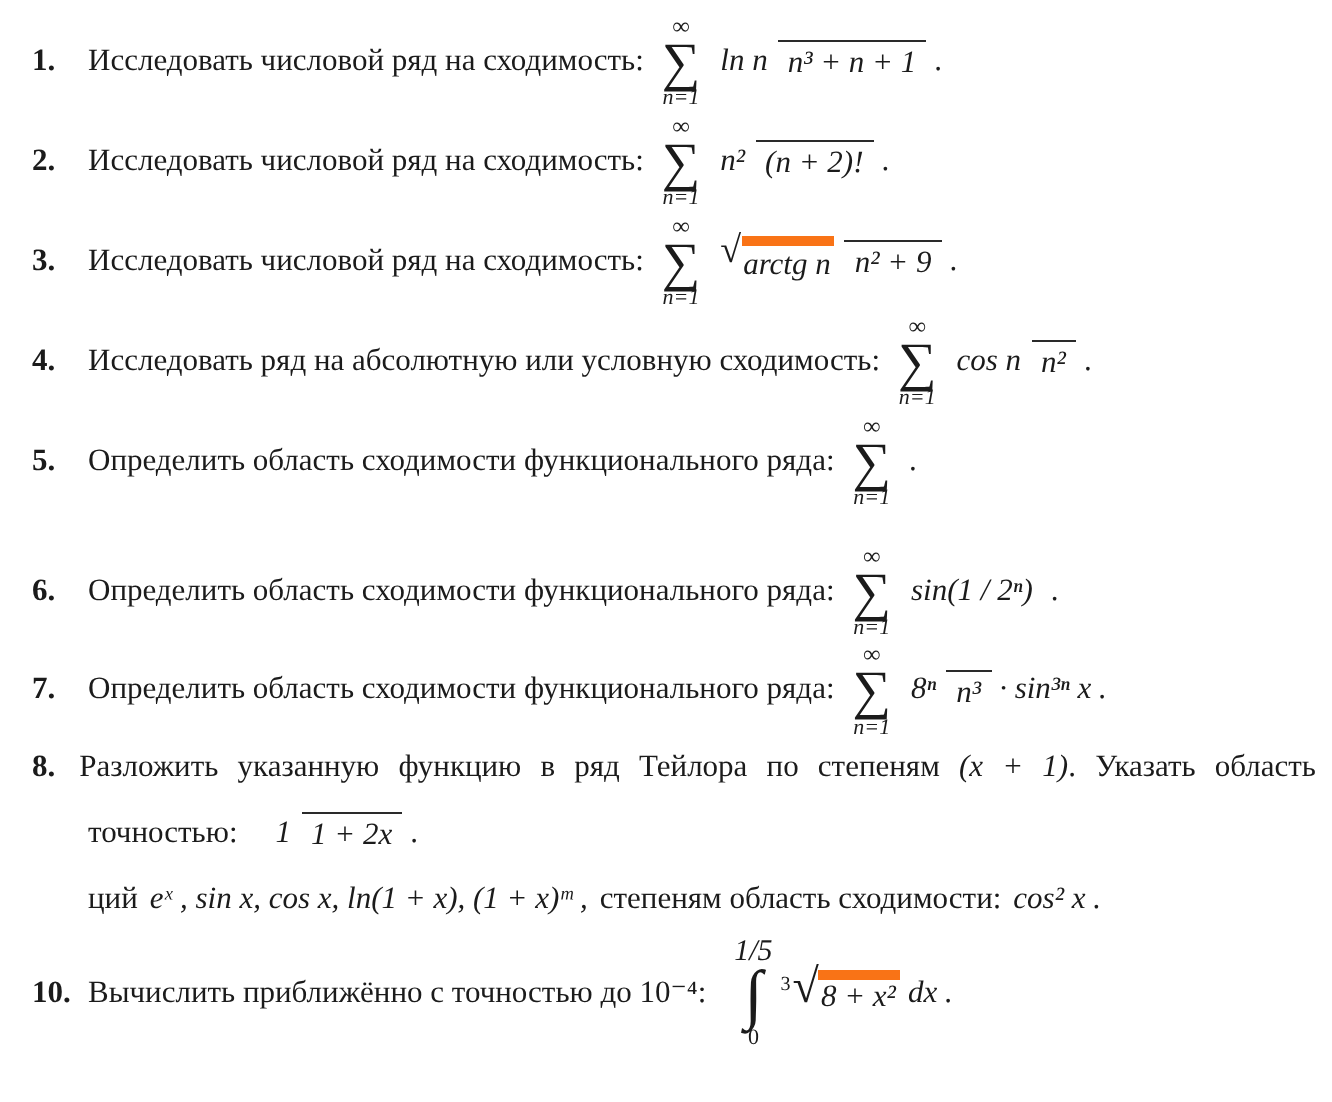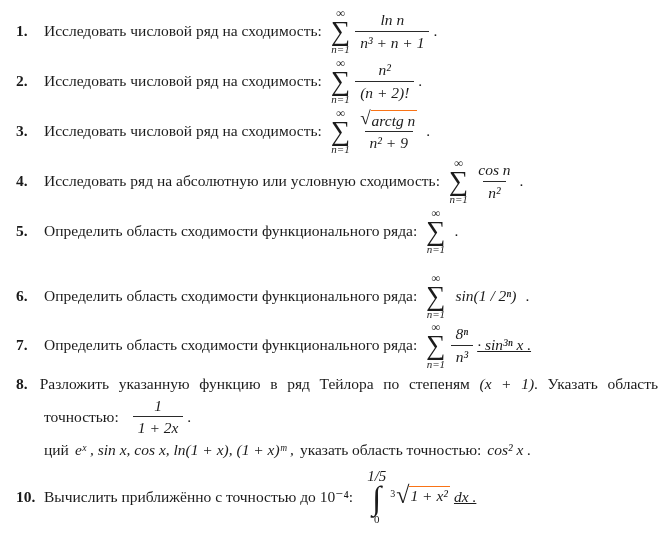--- a/index.html
+++ b/index.html
@@ -33,36 +33,36 @@
     margin: 0 5px 0 9px;
     line-height: 1;
   }
   .sum-top { font-size: 12px; line-height: 1; }
   .sum-glyph { font-size: 27px; line-height: 0.95; font-style: normal; }
   .sum-bottom { font-size: 11px; font-style: italic; line-height: 1; }
 
   
   .frac {
     display: inline-flex;
-    flex-direction: column;
+    flex-direction: row;
     align-items: center;
     text-align: center;
     font-style: italic;
     line-height: 1.25;
   }
   .fnum { padding: 0 5px 1px; }
   .fden { border-top: 1px solid #2a2a2a; padding: 1px 5px 0; }
 
   
   .sqrt { display: inline-flex; align-items: flex-start; }
   .radsign { font-style: normal; font-size: 19px; line-height: 1; margin-top: -2px; }
-  .radbody { border-top: 1px solid #f97316; padding: 0 2px 0 1px; text-align: right; }
+  .radbody { border-top: 5px solid #f97316; padding: 0 2px 0 1px; text-align: right; }
 
   .period { font-style: normal; margin-left: 4px; }
-  .tail { margin-left: 4px; white-space: nowrap; text-decoration: underline; }
+  .tail { margin-left: 4px; white-space: nowrap; }
 
   
   .block { margin-top: 2px; }
   .jline {
     display: block;
     margin-left: 28px;
     width: 614px;
     text-align: justify;
     text-align-last: justify;
     line-height: 1.5;
@@ -209,34 +209,34 @@
         <span class="fden">1 + 2x</span>
       </span>
       <span class="period">.</span>
     </div>
   </div>
 
   <div class="block">
     <div class="textline">
       <span class="seg">ций</span>
       <span class="seg math">eˣ , sin x, cos x, ln(1 + x), (1 + x)ᵐ ,</span>
-      <span class="seg">указать область точностью:</span>
+      <span class="seg">степеням область сходимости:</span>
       <span class="seg math">cos² x .</span>
     </div>
   </div>
 
   <div class="row tight">
     <span class="num">10.</span>
     <span class="prompt">Вычислить приближённо с точностью до 10⁻⁴:</span>
     <span class="integral">
       <span class="int-top">1/5</span>
       <span class="int-glyph">∫</span>
       <span class="int-bottom">0</span>
     </span>
     <span class="rootgroup math">
       <span class="rootidx">3</span>
       <span class="rootsign">√</span>
-      <span class="radbody">1 + x²</span>
+      <span class="radbody">8 + x²</span>
     </span>
     <span class="tail math">dx .</span>
   </div>
 
 </div>
 
 </body></html>

